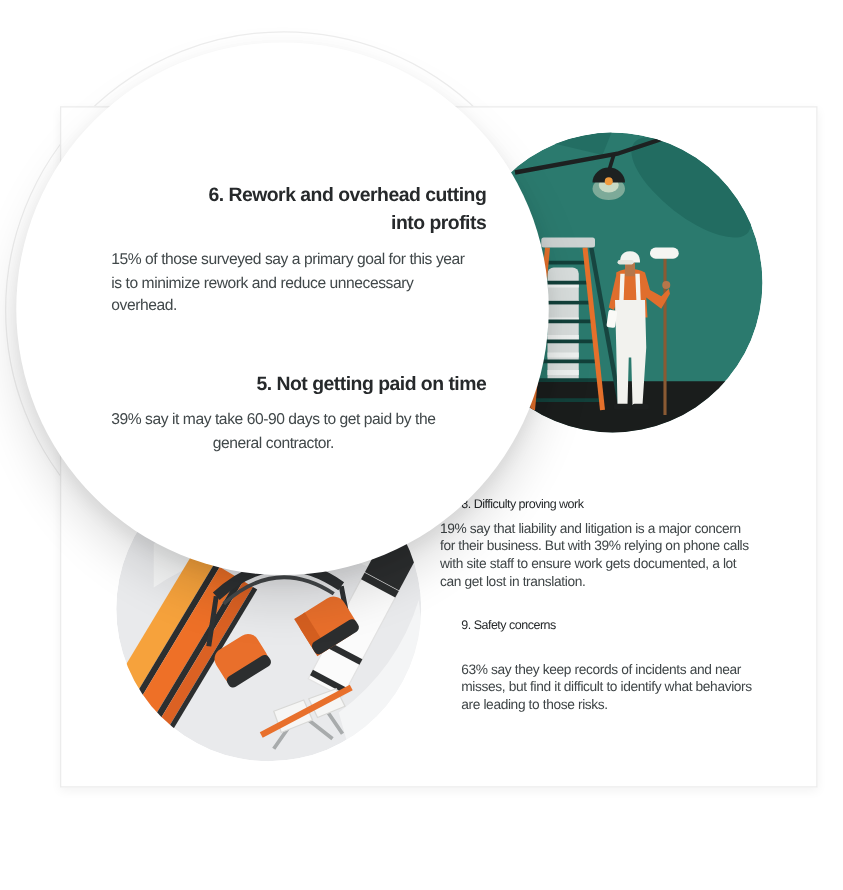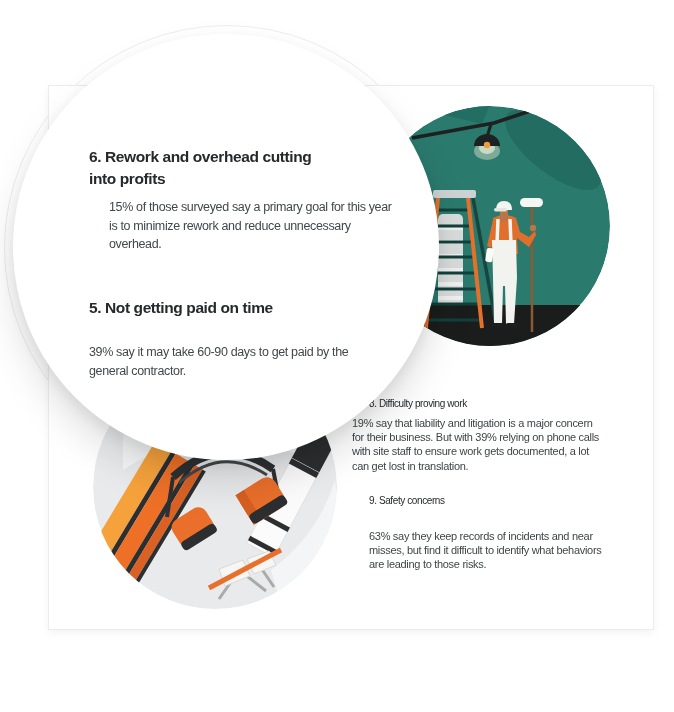--- a/index.html
+++ b/index.html
@@ -20,21 +20,21 @@
   
   .col-block{position:absolute;z-index:4;white-space:pre;}
   .col-heading{font-weight:normal;font-size:10px;letter-spacing:-0.4px;line-height:17px;color:#26292b;}
   .col-body{font-size:11px;letter-spacing:-0.3px;line-height:14.2px;color:#3f4547;}
 
   
   .lens{position:absolute;left:13px;top:34px;width:426px;height:426px;border-radius:50%;
     background:#ffffff;z-index:6;
     box-shadow:0 22px 38px rgba(0,0,0,0.13),0 6px 14px rgba(0,0,0,0.07);}
   .lens-block{position:absolute;white-space:pre;}
-  .lens-heading{font-weight:bold;font-size:15.5px;letter-spacing:-0.4px;line-height:22px;color:#26292b;white-space:pre-line;}
+  .lens-heading{font-weight:bold;font-size:15.5px;letter-spacing:-0.4px;line-height:22px;color:#26292b;white-space:pre-line;text-align:right;}
   .lens-body{font-size:12.5px;letter-spacing:-0.35px;line-height:18.5px;color:#41484a;}
 </style>
 </head>
 <body>
 
 <div id="stage">
 
   <div class="outer-ring"></div>
 
   <div class="page"></div>
@@ -154,21 +154,21 @@
 with site staff to ensure work gets documented, a lot
 can get lost in translation.</div>
   <div class="col-block col-heading" style="left:369px;top:492px;">9. Safety concerns</div>
   <div class="col-block col-body" style="left:369px;top:529px;">63% say they keep records of incidents and near
 misses, but find it difficult to identify what behaviors
 are leading to those risks.</div>
 
   <div class="lens">
     <div class="lens-block lens-heading" style="left:76px;top:112px;width:300px;">6. Rework and overhead cutting
 into profits</div>
-    <div class="lens-block lens-body" style="left:76px;top:164px;margin-left:20px;">15% of those surveyed say a primary goal for this year
+    <div class="lens-block lens-body" style="left:76px;top:164px;">15% of those surveyed say a primary goal for this year
 is to minimize rework and reduce unnecessary
 overhead.</div>
     <div class="lens-block lens-heading" style="left:76px;top:263px;width:300px;">5. Not getting paid on time</div>
-    <div class="lens-block lens-body" style="left:76px;top:309px;">39% say it may take 60-90 days to get paid by the
+    <div class="lens-block lens-body" style="left:76px;top:292px;text-align:center;">39% say it may take 60-90 days to get paid by the
 general contractor.</div>
   </div>
 
 </div>
 
 </body></html>

